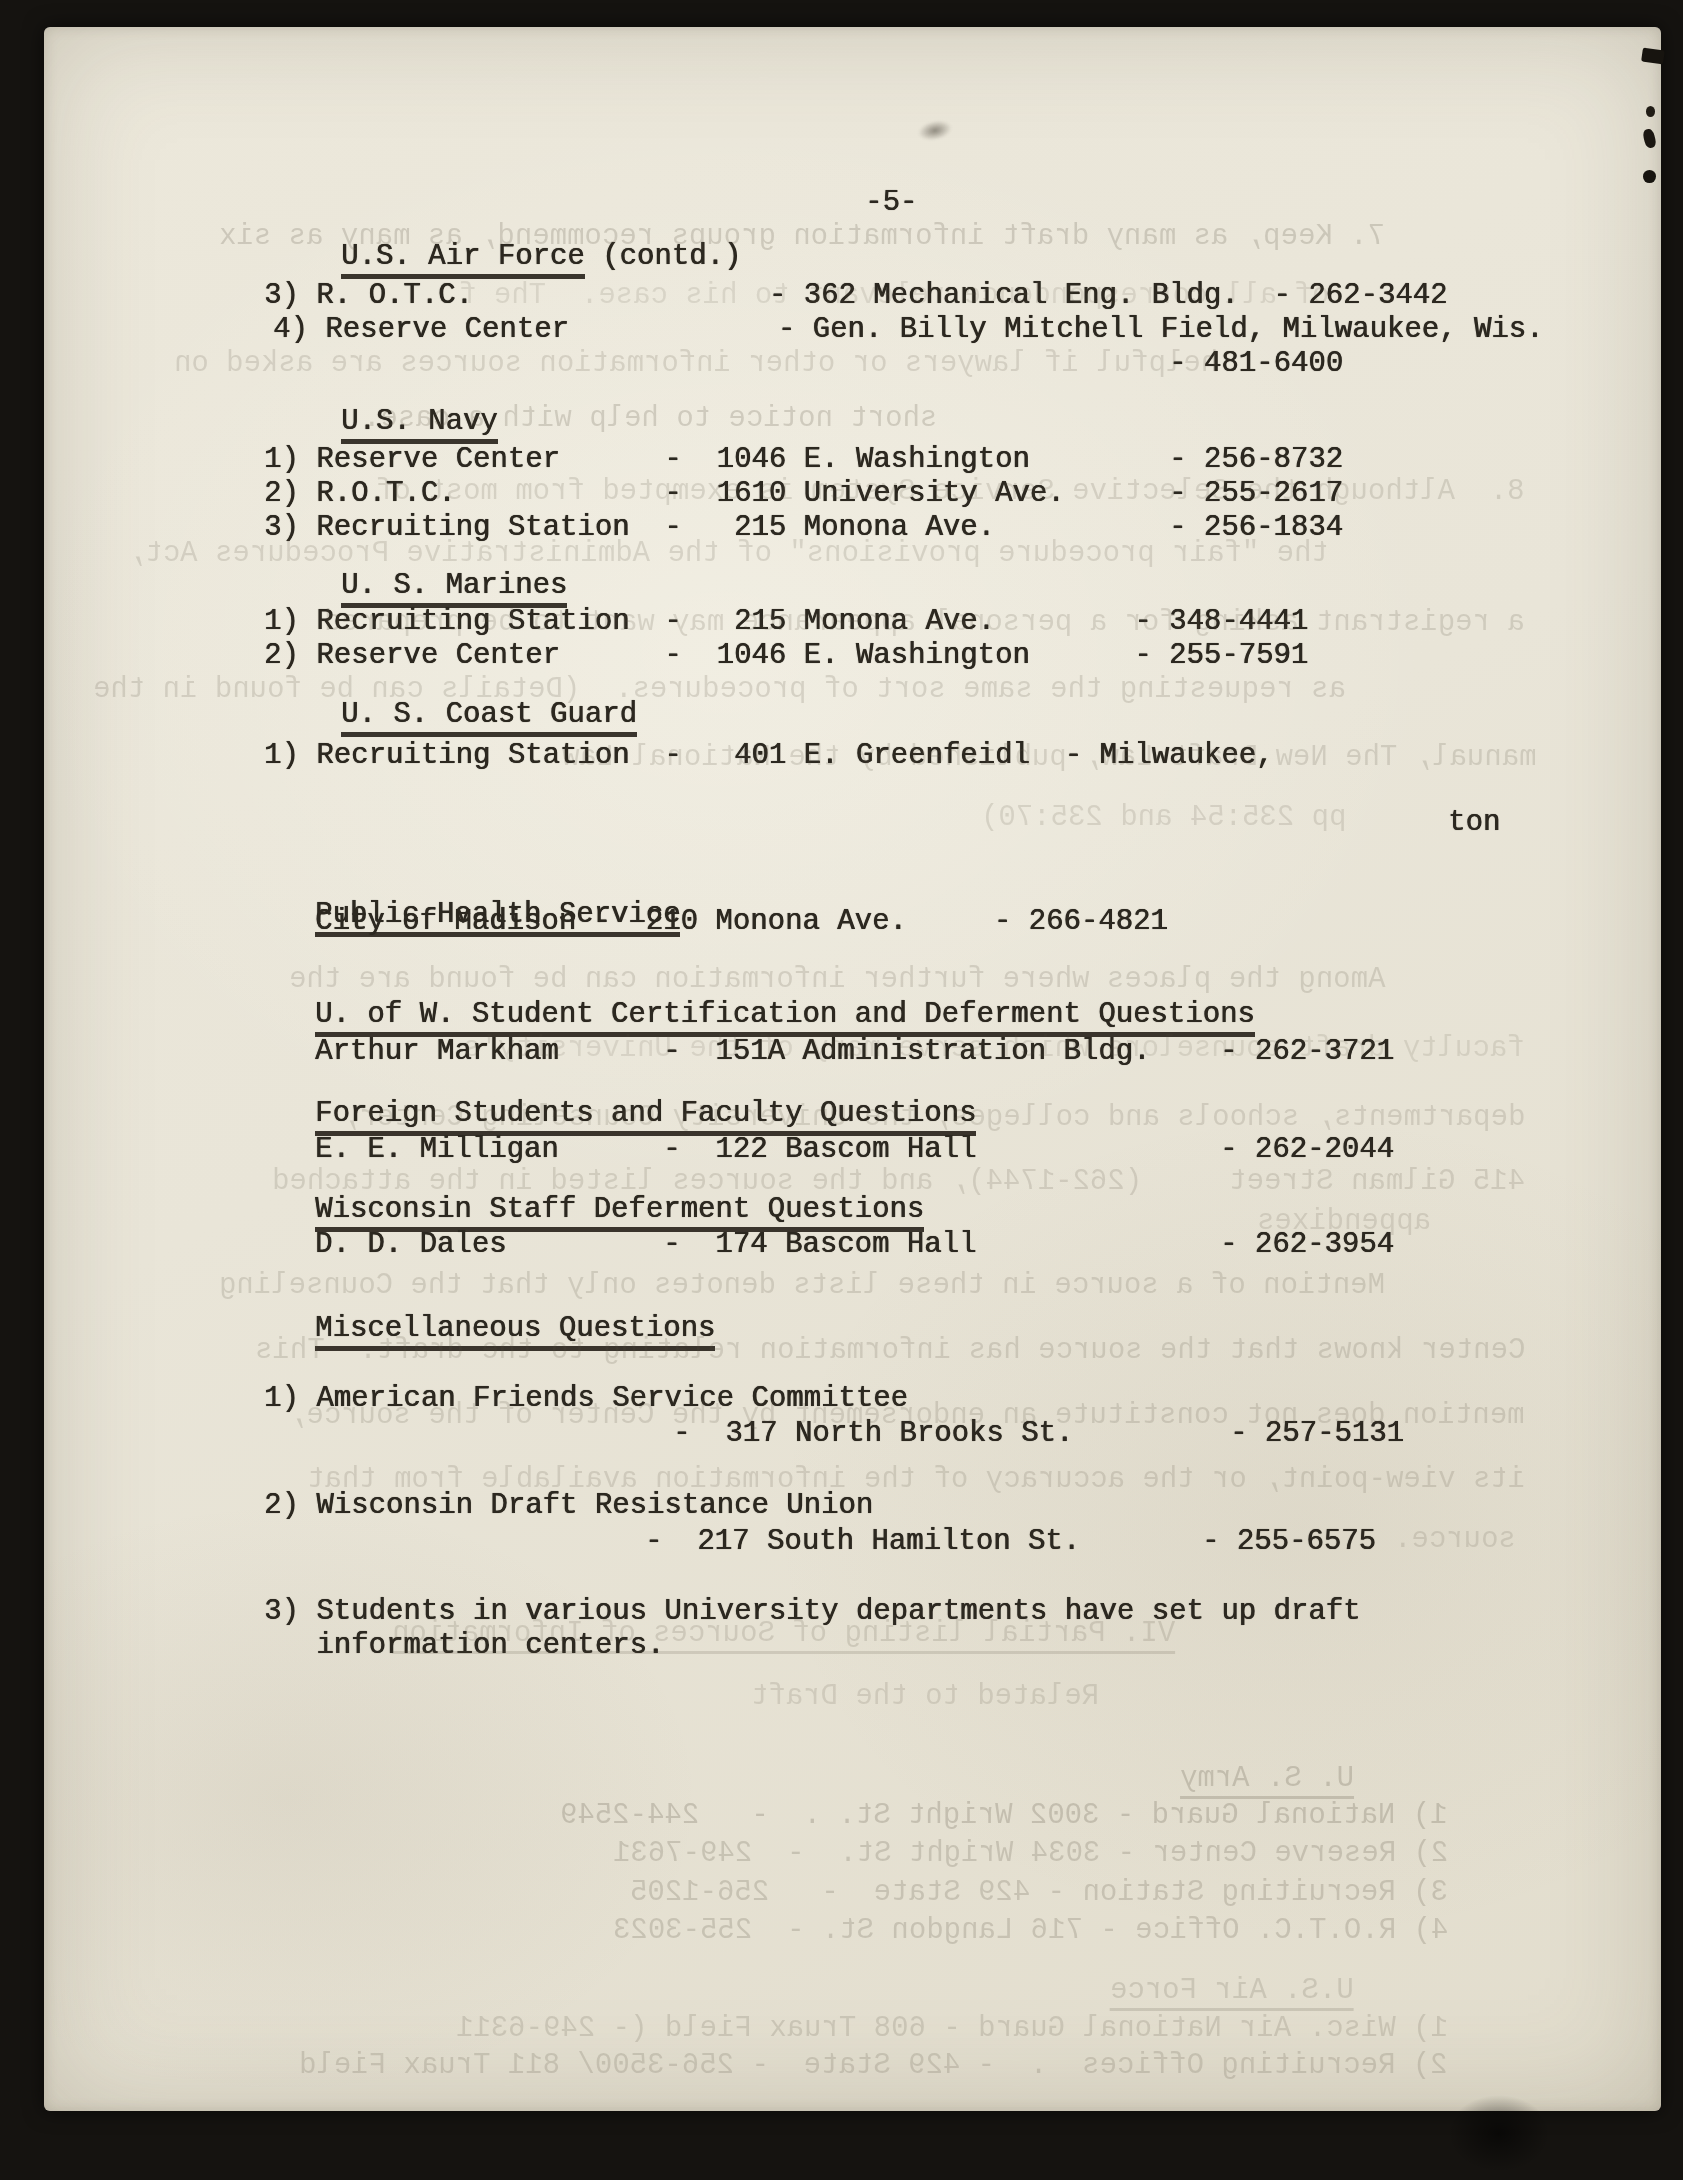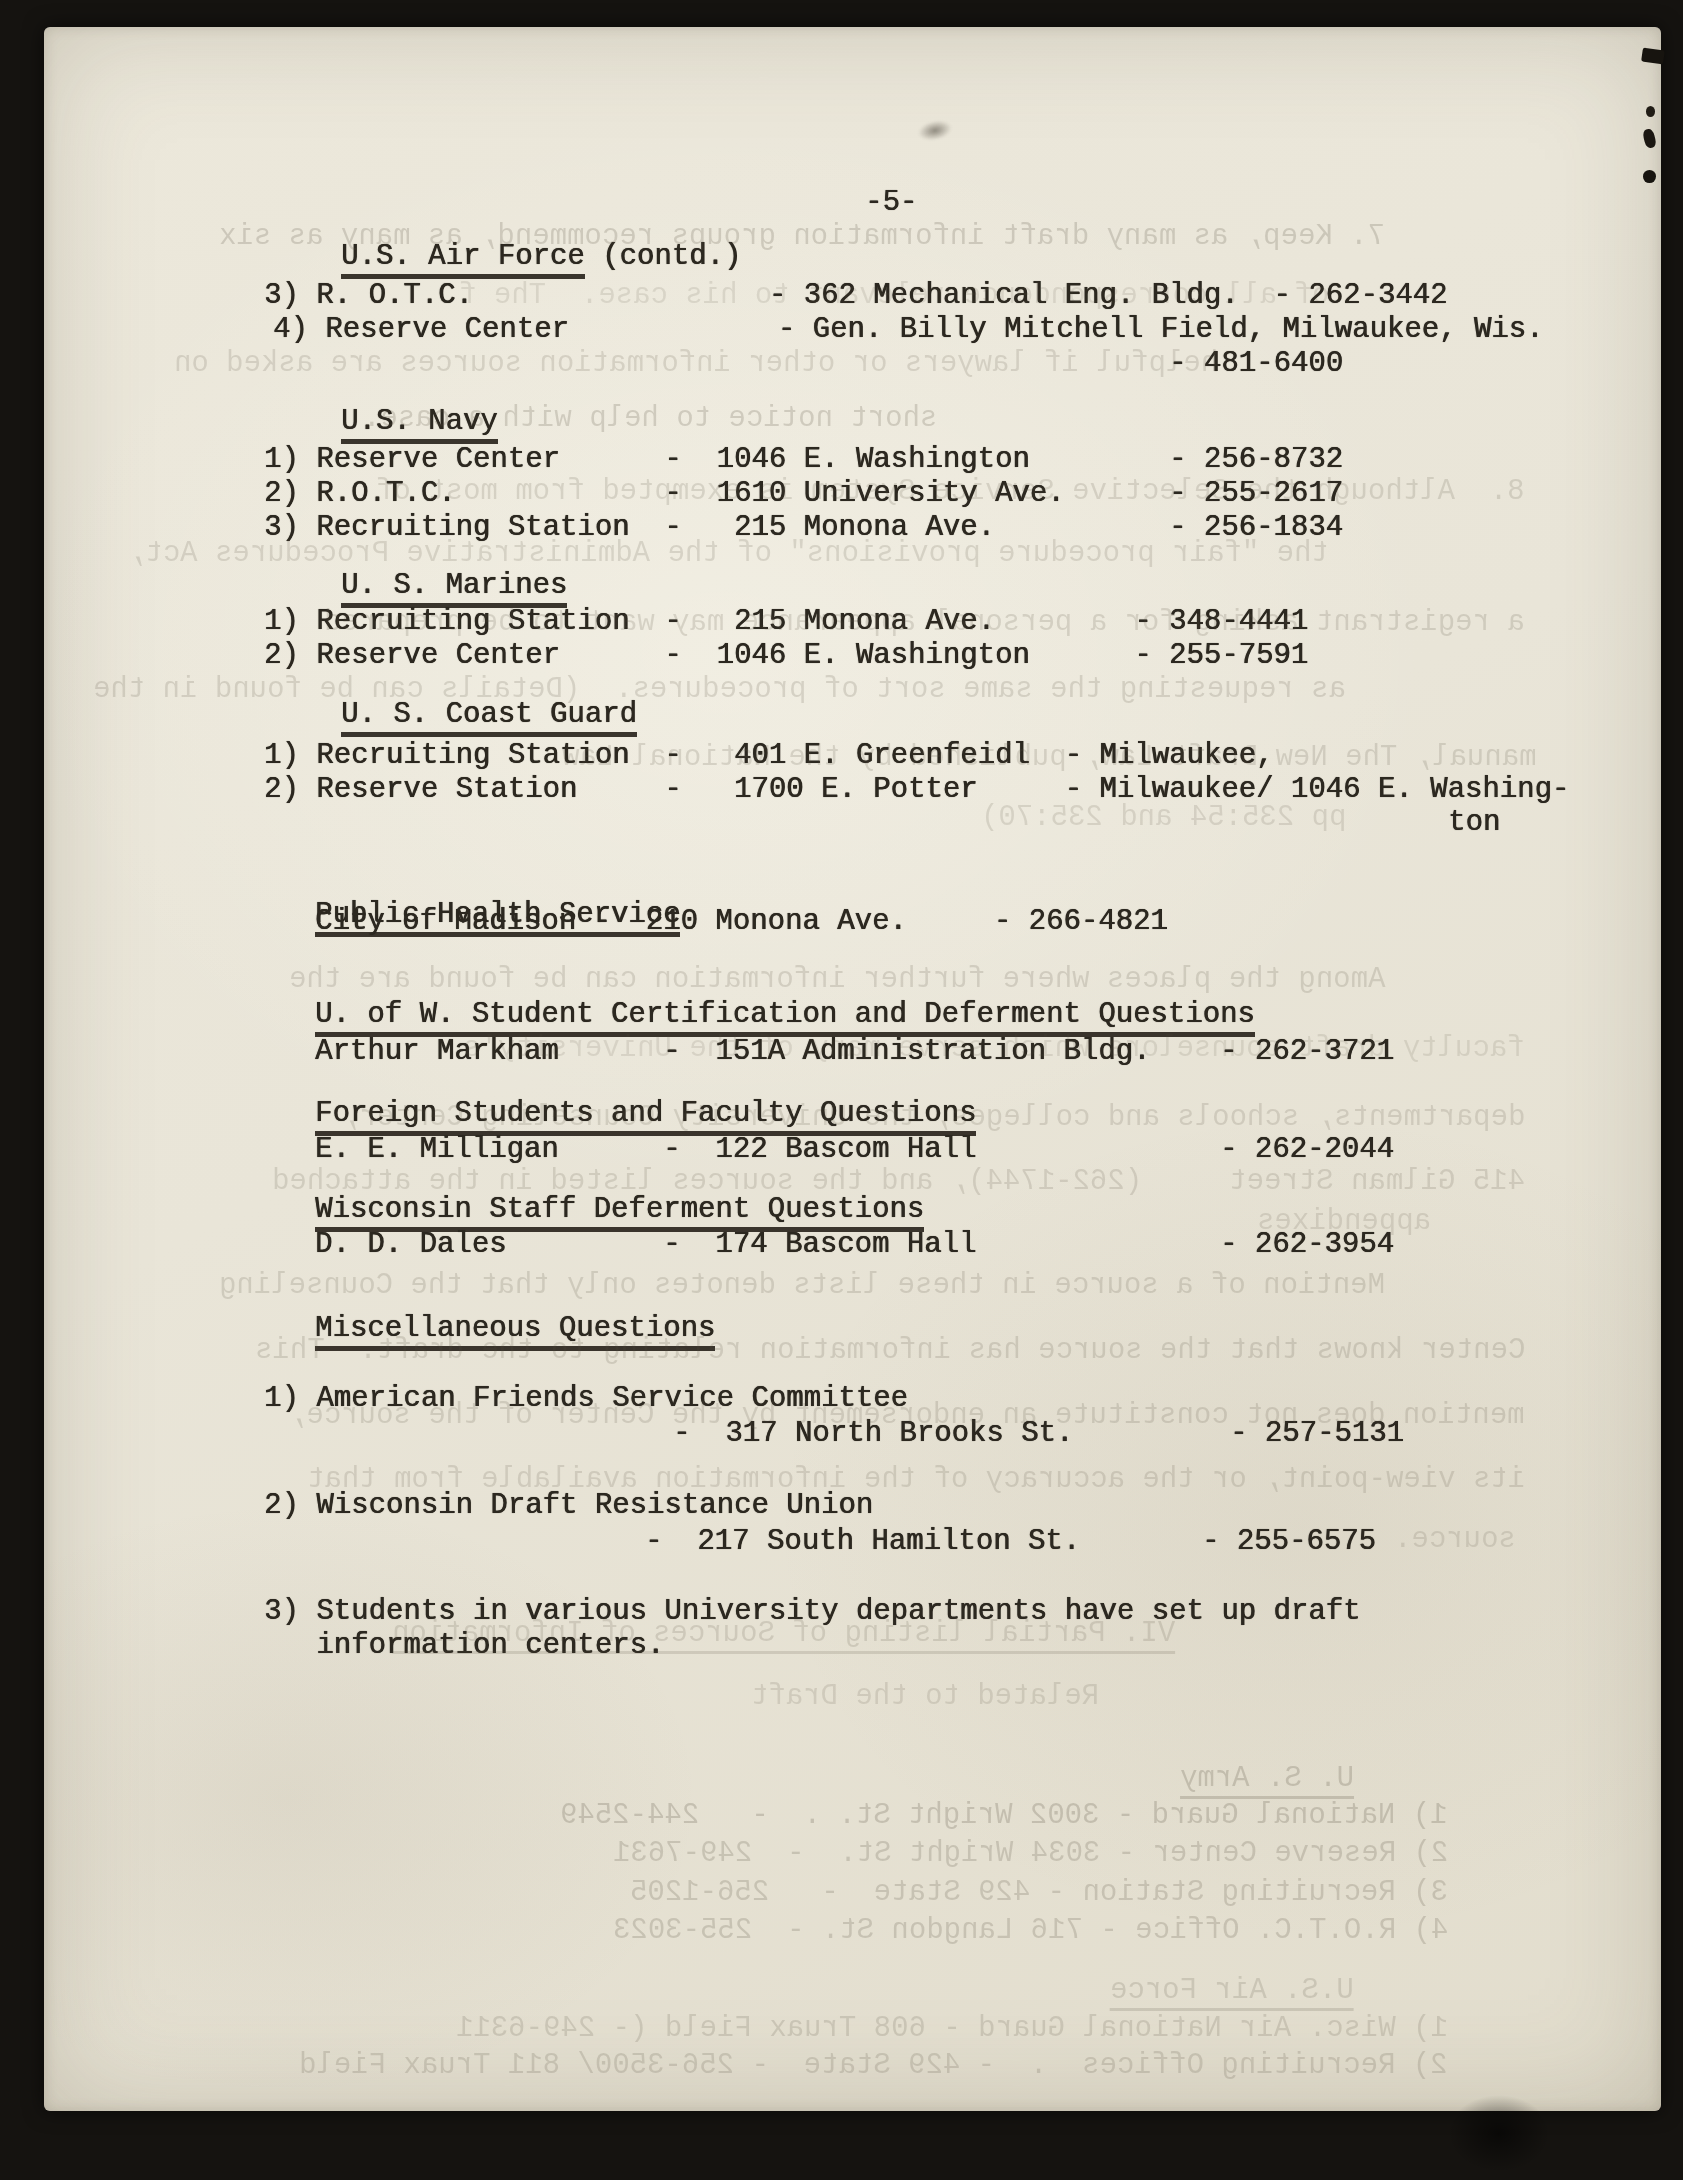--- a/index.html
+++ b/index.html
@@ -50,21 +50,20 @@
       <div class="line heading" style="left: 315px; top: 1312px;"><span class="ul">Miscellaneous Questions</span></div>
       <div class="line typed" style="left: 264px; top: 279px;">3) R. O.T.C.                 - 362 Mechanical Eng. Bldg.  - 262-3442</div>
       <div class="line typed" style="left: 273px; top: 313px;">4) Reserve Center            - Gen. Billy Mitchell Field, Milwaukee, Wis.</div>
       <div class="line typed" style="left: 1169px; top: 347px;">- 481-6400</div>
       <div class="line typed" style="left: 264px; top: 443px;">1) Reserve Center      -  1046 E. Washington        - 256-8732</div>
       <div class="line typed" style="left: 264px; top: 477px;">2) R.O.T.C.            -  1610 University Ave.      - 255-2617</div>
       <div class="line typed" style="left: 264px; top: 511px;">3) Recruiting Station  -   215 Monona Ave.          - 256-1834</div>
       <div class="line typed" style="left: 264px; top: 605px;">1) Recruiting Station  -   215 Monona Ave.        - 348-4441</div>
       <div class="line typed" style="left: 264px; top: 639px;">2) Reserve Center      -  1046 E. Washington      - 255-7591</div>
       <div class="line typed" style="left: 264px; top: 739px;">1) Recruiting Station  -   401 E. Greenfeidl  - Milwaukee,</div>
-      <div class="line typed" style="left: 264px; top: 773px;">2) Reserve Station     -   1700 E. Potter     - Milwaukee/ 1046 E. Washing-</div>
       <div class="line typed" style="left: 1448px; top: 806px;">ton</div>
       <div class="line typed" style="left: 315px; top: 905px;">City of Madison -  210 Monona Ave.     - 266-4821</div>
       <div class="line typed" style="left: 315px; top: 1035px;">Arthur Markham      -  151A Administration Bldg.    - 262-3721</div>
       <div class="line typed" style="left: 315px; top: 1133px;">E. E. Milligan      -  122 Bascom Hall              - 262-2044</div>
       <div class="line typed" style="left: 315px; top: 1228px;">D. D. Dales         -  174 Bascom Hall              - 262-3954</div>
       <div class="line typed" style="left: 264px; top: 1382px; text-align: center;">1) American Friends Service Committee</div>
       <div class="line typed" style="left: 673px; top: 1417px;">-  317 North Brooks St.         - 257-5131</div>
       <div class="line typed" style="left: 264px; top: 1489px;">2) Wisconsin Draft Resistance Union</div>
       <div class="line typed" style="left: 645px; top: 1525px;">-  217 South Hamilton St.       - 255-6575</div>
       <div class="line typed" style="left: 264px; top: 1595px;">3) Students in various University departments have set up draft</div>

